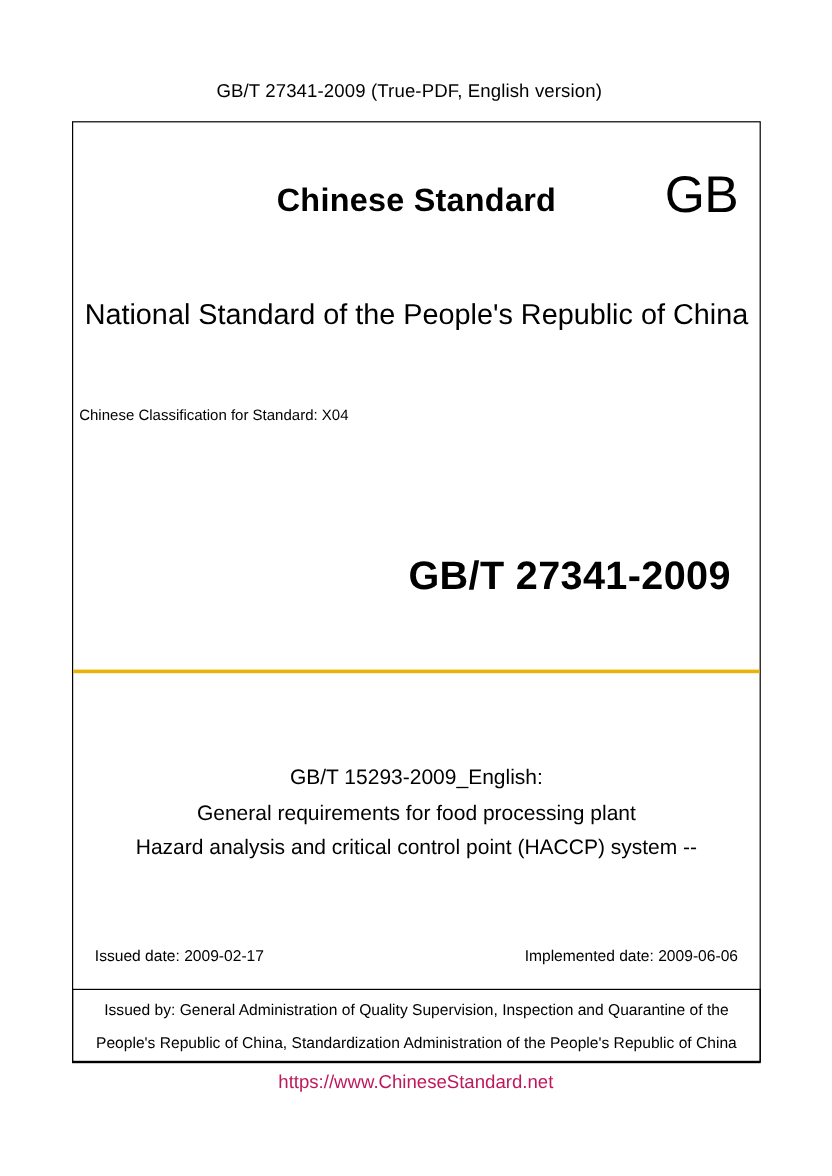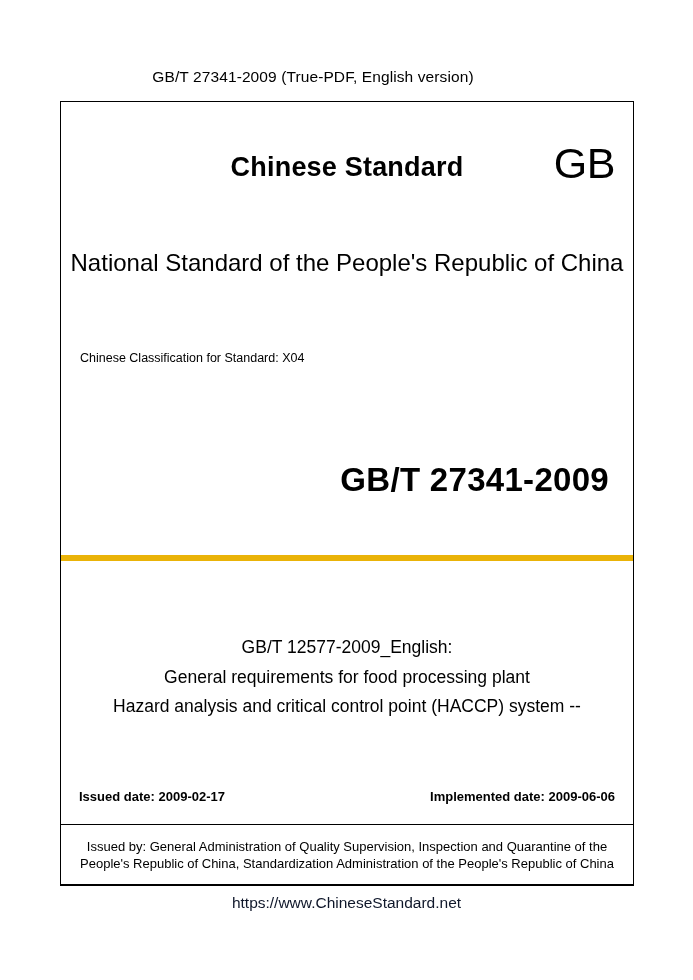--- a/index.html
+++ b/index.html
@@ -23,34 +23,35 @@
   }
   .top-caption {
     position: absolute;
     top: 68px;
     left: 0;
     width: 626px;
     text-align: center;
     font-size: 15.5px;
     color: #000;
     letter-spacing: 0.1px;
+    padding-left: 28px;
   }
   .cover-box {
     position: absolute;
     left: 60px;
     top: 101px;
     width: 574px;
     height: 784px;
     border: 1px solid #000;
     box-sizing: border-box;
   }
   .upper-section {
     position: relative;
     height: 459px;
-    border-bottom: 6px solid #eab308;
+    border-bottom: 3px solid #eab308;
     box-sizing: border-box;
   }
   .title-main {
     position: absolute;
     left: 0;
     top: 50px;
     width: 100%;
     text-align: center;
     font-size: 27px;
     font-weight: bold;
@@ -68,24 +69,23 @@
     position: absolute;
     left: 0;
     top: 146px;
     width: 100%;
     text-align: center;
     font-size: 24px;
     line-height: 29px;
   }
   .classification {
     position: absolute;
-    left: 19px;
+    left: 5px;
     top: 237px;
     font-size: 12.5px;
-    margin-top: 12px;
   }
   .std-number {
     position: absolute;
     left: 0;
     top: 311px;
     width: 100%;
     text-align: right;
     padding-right: 24px;
     box-sizing: border-box;
     font-size: 33px;
@@ -110,48 +110,47 @@
   .dates {
     position: absolute;
     left: 0;
     top: 228px;
     width: 100%;
     box-sizing: border-box;
     padding: 0 18px;
     display: flex;
     justify-content: space-between;
     font-size: 13px;
-    font-weight: bold;
   }
   .issuer-box {
     position: absolute;
     left: 60px;
     top: 824px;
     width: 574px;
     height: 62px;
     border: 1px solid #000;
     box-sizing: border-box;
     display: flex;
     align-items: center;
     justify-content: center;
     padding: 0 10px;
   }
   .issuer-text {
     text-align: center;
     font-size: 13px;
-    line-height: 17px;
+    line-height: 27px;
   }
   .footer-link {
     position: absolute;
     left: 0;
     top: 894px;
     width: 693px;
     text-align: center;
     font-size: 15.5px;
-    color: #0f172a;
+    color: #be185d;
     text-decoration: none;
   }
 </style>
 </head>
 <body>
 
 <div class="page">
 
   <div class="top-caption">GB/T 27341-2009 (True-PDF, English version)</div>
 
@@ -162,21 +161,21 @@
       <div class="gb-logo">GB</div>
       <div class="subtitle">
         <div>National Standard of the People's Republic of China</div>
       </div>
       <div class="classification">Chinese Classification for Standard: X04</div>
       <div class="std-number">GB/T 27341-2009</div>
     </div>
 
     <div class="lower-section">
       <div class="doc-title">
-        <div>GB/T 12577-2009_English:</div>
+        <div>GB/T 15293-2009_English:</div>
         <div>General requirements for food processing plant</div>
         <div>Hazard analysis and critical control point (HACCP) system --</div>
       </div>
       <div class="dates">
         <span>Issued date: 2009-02-17</span>
         <span>Implemented date: 2009-06-06</span>
       </div>
     </div>
 
   </div>

